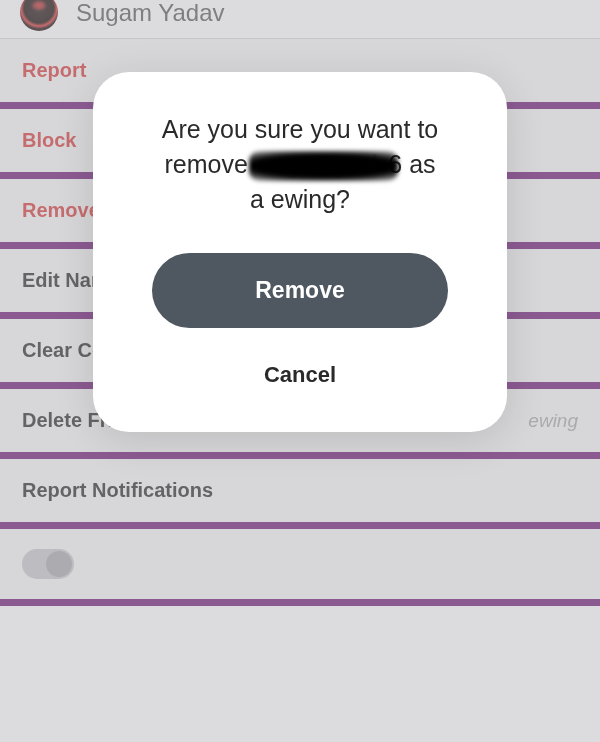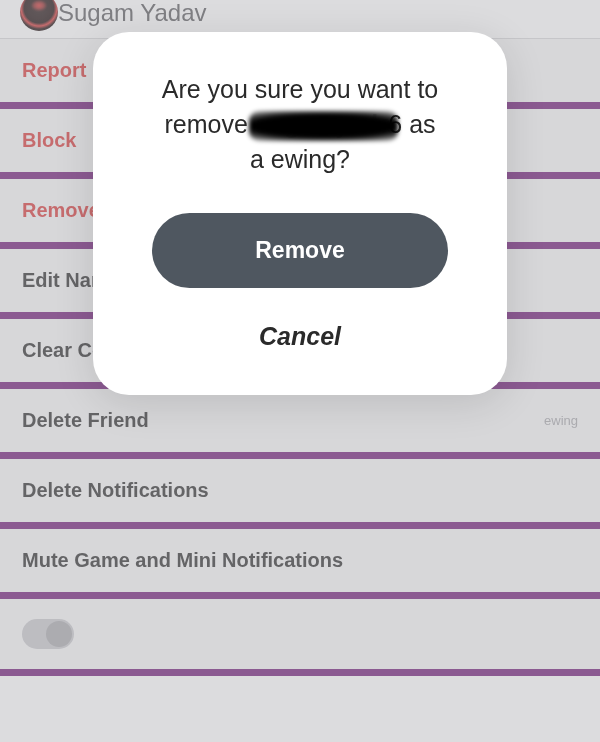--- a/index.html
+++ b/index.html
@@ -17,20 +17,21 @@
     }
     .background {
       width: 100%;
       height: 100%;
       filter: brightness(0.92);
     }
     .header {
       display: flex;
       align-items: center;
       padding: 2px 20px 10px;
+      gap: 18px;
       height: 38px;
     }
     .avatar {
       width: 38px;
       height: 38px;
       border-radius: 50%;
       background: radial-gradient(circle at 50% 40%, #2a1a1a 0%, #1a0a0a 50%, #d43838 60%, #1a0a0a 70%);
       position: relative;
       margin-top: -6px;
     }
@@ -67,21 +68,22 @@
     }
     .list-item.red {
       color: #d63a3a;
     }
     .list-item.first {
       border-top: 1px solid #d6d6d8;
     }
     .secondary-text {
       color: #a6a6aa;
       font-weight: 500;
-      font-size: 13px;
+      font-size: 19px;
+      font-style: italic;
     }
     .toggle {
       width: 52px;
       height: 30px;
       background: #c6c6ca;
       border-radius: 15px;
       position: relative;
     }
     .toggle-knob {
       width: 26px;
@@ -92,21 +94,21 @@
       top: 2px;
       right: 2px;
     }
     .overlay {
       position: absolute;
       inset: 0;
       background: rgba(200, 200, 205, 0.38);
       display: flex;
       justify-content: center;
       align-items: flex-start;
-      padding-top: 32px;
+      padding-top: 72px;
     }
     .dialog {
       width: 414px;
       background: #ffffff;
       border-radius: 36px;
       padding: 40px 30px 34px;
       text-align: center;
       box-shadow: 0 8px 40px rgba(0,0,0,0.12);
     }
     .dialog-title {
@@ -149,25 +151,24 @@
       border: none;
       border-radius: 42px;
       cursor: pointer;
     }
     .cancel-btn {
       display: block;
       width: 100%;
       padding: 10px 0;
       background: transparent;
       color: #2a2a2a;
-      font-size: 25px;
+      font-size: 22px;
       font-weight: 700;
       border: none;
       cursor: pointer;
-      font-style: italic;
     }
   </style>
 </head>
 <body>
 
 <div class="background">
   <div class="header">
     <div class="avatar"></div>
     <div class="header-title">Sugam Yadav</div>
   </div>
@@ -185,24 +186,21 @@
       <span>Edit Name</span>
     </li>
     <li class="list-item">
       <span>Clear Conversation</span>
     </li>
     <li class="list-item">
       <span>Delete Friend</span>
       <span class="secondary-text">ewing</span>
     </li>
     <li class="list-item">
-      <span>Delete Notifications</span>
-    </li>
-    <li class="list-item">
-      <span>Mute Game and Mini Notifications</span>
+      <span>Report Notifications</span>
     </li>
     <li class="list-item">
       <div class="toggle">
         <div class="toggle-knob"></div>
       </div>
     </li>
   </ul>
 </div>
 
 <div class="overlay">

